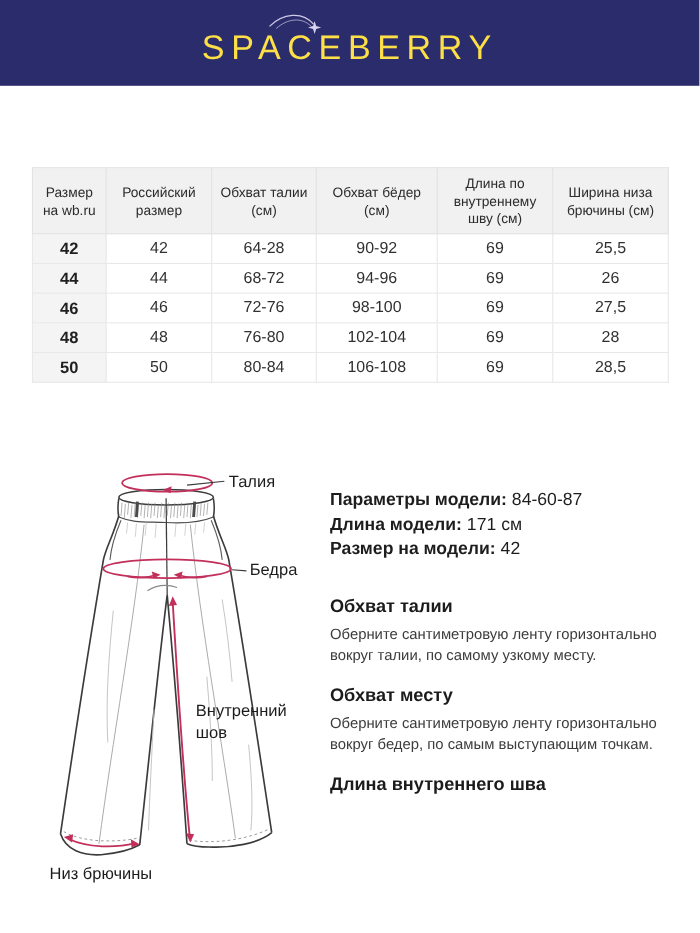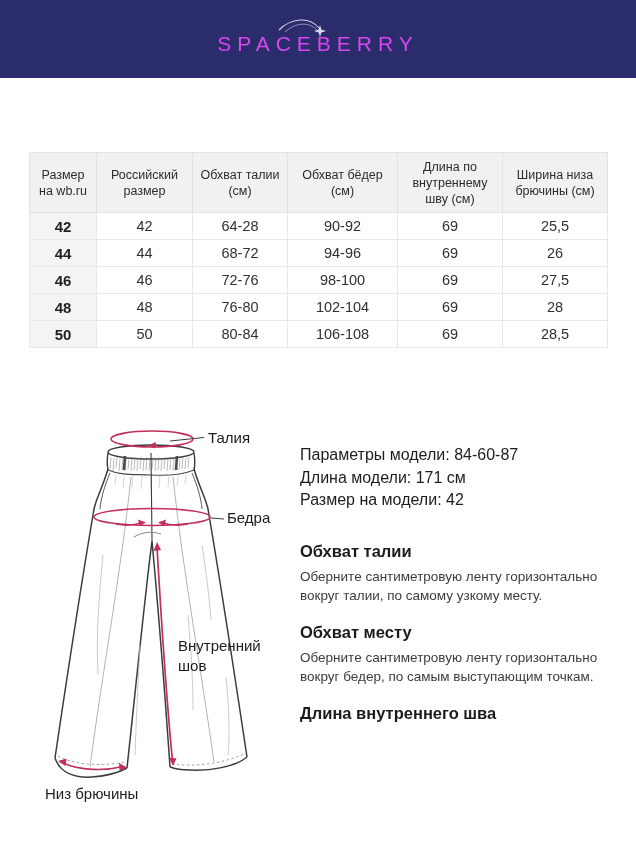--- a/index.html
+++ b/index.html
@@ -10,22 +10,22 @@
   }
   .page { position:relative; width:636px; height:848px; background:#fff; overflow:hidden; }
 
   
   .brand-header {
     position:absolute; left:0; top:0; width:636px; height:78px;
     background:#2b2c6b; display:flex; align-items:center; justify-content:center;
   }
   .logo-wrap { position:relative; padding-top:10px; }
   .logo-text {
-    font-size:21px; letter-spacing:6px; font-weight:400;
-    color:#d946ef;
+    font-size:31px; letter-spacing:6px; font-weight:400;
+    color:#fde047;
   }
   .star-svg { position:absolute; left:58px; top:-8px; width:56px; height:26px; }
 
   
   .size-table {
     position:absolute; left:29px; top:152px; width:578px;
     border-collapse:collapse; table-layout:fixed;
   }
   .size-table th {
     background:#f1f1f1; font-weight:400; font-size:12.5px; line-height:16px;
@@ -41,21 +41,21 @@
   }
 
   
   .pants-svg { position:absolute; left:30px; top:415px; width:270px; height:395px; }
   .fig-label { font-family:"Liberation Sans",sans-serif; font-size:15px; font-weight:500; fill:#1c1c1c; }
 
   
   .info-col { position:absolute; left:300px; top:444px; width:314px; }
   .model-info { margin-bottom:30px; }
   .model-info .row { font-size:16px; line-height:22.5px; color:#1d1d1d; }
-  .model-info .lbl { font-weight:400; }
+  .model-info .lbl { font-weight:700; }
   .guide h3 { font-size:16.5px; font-weight:700; color:#1b1b1b; margin:0 0 6px 0; }
   .guide p { font-size:13.5px; line-height:19px; color:#3c3c3c; margin:0 0 18px 0; }
 </style>
 </head>
 <body>
 
 <div class="page">
 
   <div class="brand-header">
     <div class="logo-wrap">

